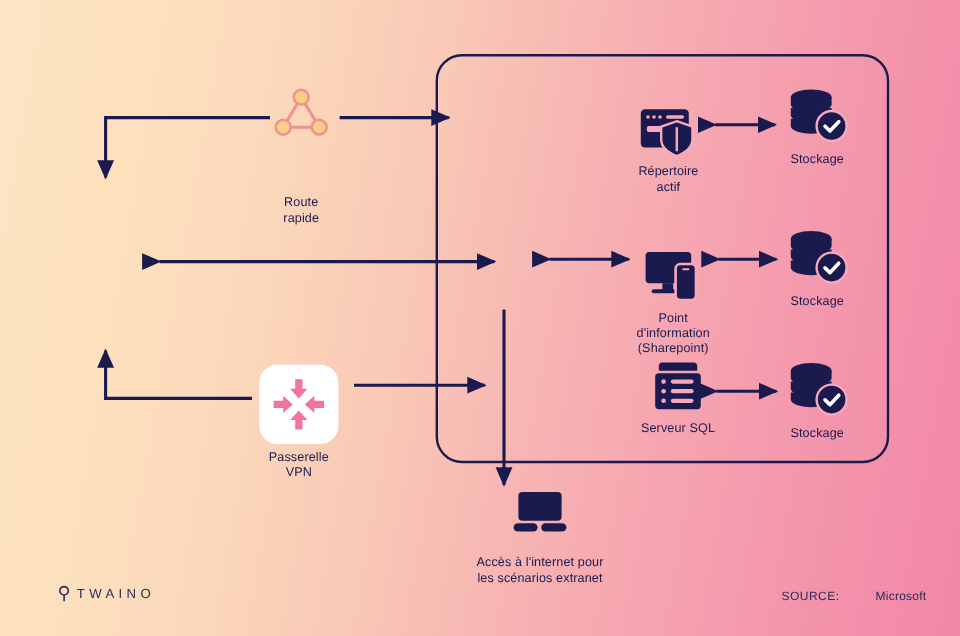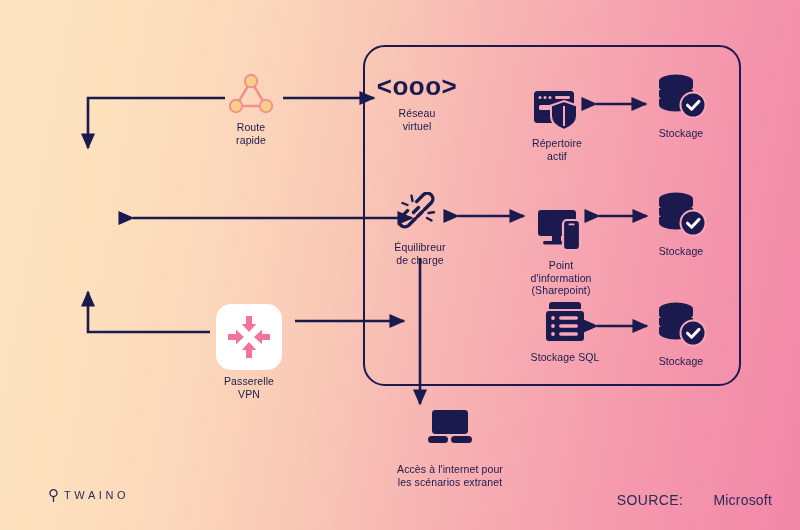--- a/index.html
+++ b/index.html
@@ -80,21 +80,21 @@
     position: absolute; left: 48px; top: 487px;
     display: flex; align-items: center; gap: 5px;
     color: #2B2B57;
   }
   .brand-mark { font-size: 15px; line-height: 1; }
   .brand-text { font-size: 11px; letter-spacing: 3.6px; font-weight: 400; }
 
   .source {
     position: absolute; right: 28px; top: 492px;
     display: flex; align-items: center; gap: 14px;
-    font-size: 14px; color: #2B2B57;
+    font-size: 10px; color: #2B2B57;
   }
   .source .k { letter-spacing: .4px; }
   .source .v { letter-spacing: .2px; padding-left: 16px; }
 </style>
 </head>
 <body>
 
 <div id="stage">
 
   <svg id="arrows" viewBox="0 0 800 530" xmlns="http://www.w3.org/2000/svg">
@@ -123,21 +123,21 @@
 
       <path d="M599,216 L647,216" marker-start="url(#ah)" marker-end="url(#ah)"></path>
 
       <path d="M597,326 L647,326" marker-start="url(#ah)" marker-end="url(#ah)"></path>
     </g>
   </svg>
 
   <div class="cloud-box"></div>
 
 
-  <div class="node" style="left:186px; top:72px;">
+  <div class="node" style="left:186px; top:72px;gap:42px;">
     <svg class="ico" width="48" height="44" viewBox="0 0 48 44">
       <path d="M24 9 L39 34 L9 34 Z" fill="none" stroke="#F0918E" stroke-width="2.6"></path>
       <circle cx="24" cy="9" r="6.2" fill="#F9CE86" stroke="#F0918E" stroke-width="2"></circle>
       <circle cx="9" cy="34" r="6.2" fill="#F9CE86" stroke="#F0918E" stroke-width="2"></circle>
       <circle cx="39" cy="34" r="6.2" fill="#F9CE86" stroke="#F0918E" stroke-width="2"></circle>
     </svg>
     <div class="label">Route
 rapide</div>
   </div>
 
@@ -153,44 +153,21 @@
           <path d="M3 21 v6 h8 v4.2 L19 24 l-8-7.2 V21 z"></path>
 
           <path d="M45 21 v6 h-8 v4.2 L29 24 l8-7.2 V21 z"></path>
         </g>
       </svg>
     </div>
     <div class="label">Passerelle
 VPN</div>
   </div>
 
-  <div class="node" style="left:352px; top:73px;">
-    <div class="vnet-glyph">&lt;ooo&gt;</div>
-    <div class="label" style="margin-top:8px;">Réseau
-virtuel</div>
-  </div>
-
-  <div class="node" style="left:355px; top:192px;">
-    <svg class="ico" width="44" height="44" viewBox="0 0 44 44">
-      <g stroke="#1A1A4E" stroke-width="3.4" fill="none" stroke-linecap="round">
-        <path d="M17.5 26.5 L10.5 33.5 a5.6 5.6 0 0 1-7.9-7.9 L9.6 18.6"></path>
-        <path d="M26.5 17.5 L33.5 10.5 a5.6 5.6 0 0 0-7.9-7.9 L18.6 9.6"></path>
-        <path d="M15.5 20.5 L20.5 15.5"></path>
-        <path d="M19.5 24.5 L24.5 19.5"></path>
-      </g>
-      <g stroke="#1A1A4E" stroke-width="2.4" stroke-linecap="round">
-        <path d="M30.5 21 L36 20.2"></path>
-        <path d="M29 26 L33.5 28.5"></path>
-        <path d="M14.5 9 L13.5 3.6"></path>
-        <path d="M9.5 13 L4.4 11"></path>
-      </g>
-    </svg>
-    <div class="label">Équilibreur
-de charge</div>
-  </div>
+
 
   <div class="node" style="left:492px; top:88px;">
     <svg class="ico" width="52" height="44" viewBox="0 0 52 44">
       <rect x="3" y="3" width="40" height="32" rx="3.5" fill="#1A1A4E"></rect>
       <g fill="#F6A9BC">
         <circle cx="9" cy="9.5" r="1.5"></circle>
         <circle cx="14" cy="9.5" r="1.5"></circle>
         <circle cx="19" cy="9.5" r="1.5"></circle>
         <rect x="24" y="8" width="15" height="3" rx="1.4"></rect>
         <rect x="8" y="17" width="31" height="5" rx="1.6"></rect>
@@ -249,21 +226,21 @@
       <rect x="4" y="11" width="38" height="30" rx="3" fill="#1A1A4E"></rect>
       <g fill="#F6A9BC">
         <circle cx="11" cy="18" r="1.9"></circle>
         <circle cx="11" cy="26" r="1.9"></circle>
         <circle cx="11" cy="34" r="1.9"></circle>
         <rect x="17" y="16.2" width="19" height="3.6" rx="1.8"></rect>
         <rect x="17" y="24.2" width="19" height="3.6" rx="1.8"></rect>
         <rect x="17" y="32.2" width="19" height="3.6" rx="1.8"></rect>
       </g>
     </svg>
-    <div class="label">Stockage SQL</div>
+    <div class="label">Serveur SQL</div>
   </div>
 
   <div class="node" style="left:616px; top:300px;">
     <svg class="ico" width="52" height="50" viewBox="0 0 52 50">
       <g fill="#1A1A4E">
         <ellipse cx="21" cy="9" rx="17" ry="6.4"></ellipse>
         <path d="M4 9 v6 c0 3.5 7.6 6.4 17 6.4 S38 18.5 38 15 V9"></path>
         <path d="M4 18 v6 c0 3.5 7.6 6.4 17 6.4 S38 27.5 38 24 v-6"></path>
         <path d="M4 27 v6 c0 3.5 7.6 6.4 17 6.4 S38 36.5 38 33 v-6"></path>
       </g>

